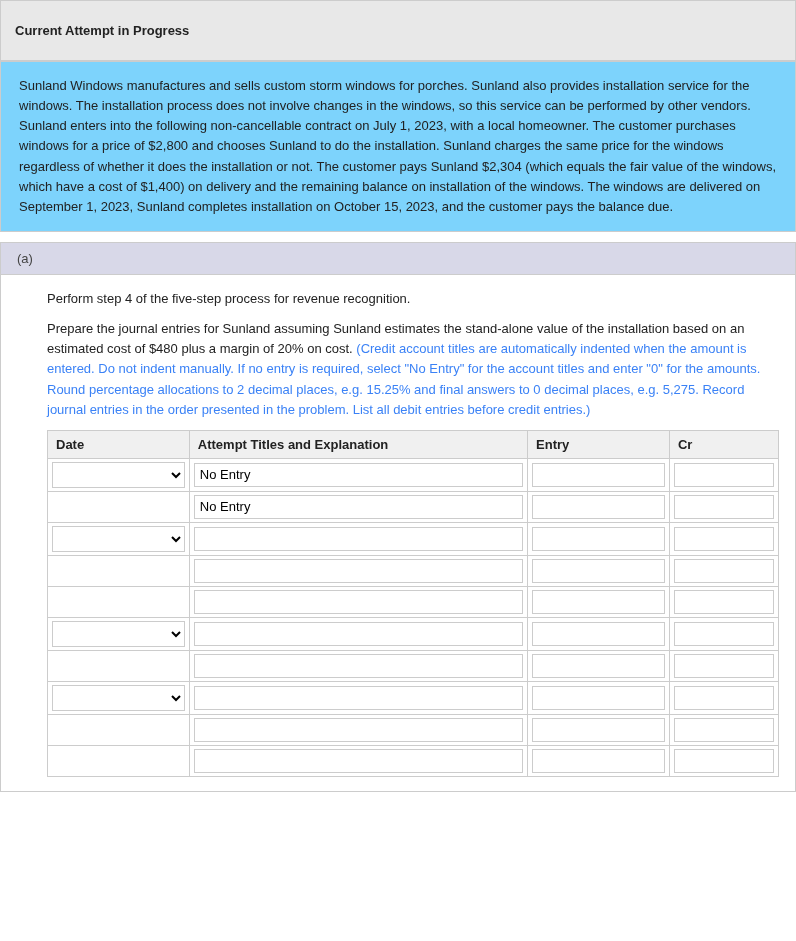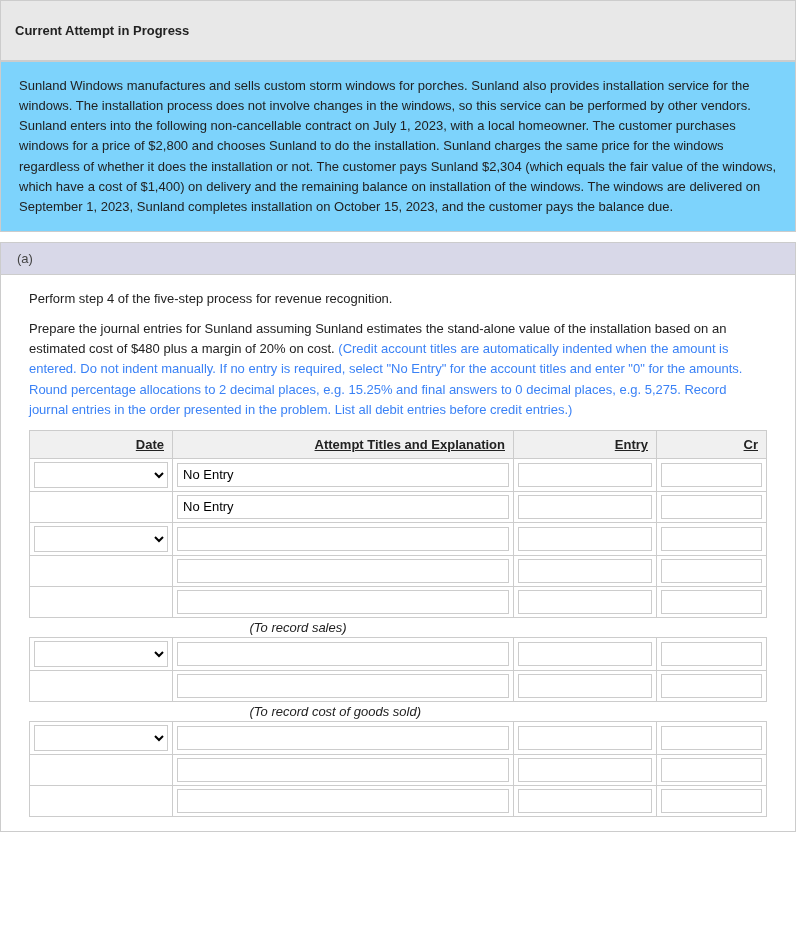--- a/index.html
+++ b/index.html
@@ -36,21 +36,22 @@
 
     .section-a-header {
       background: #d8d8e8;
       padding: 8px 16px;
       font-size: 13px;
       color: #444;
       border-bottom: 1px solid #ccc;
     }
 
     .section-a-body {
-      padding: 14px 28px;
+      padding: 14px 16px;
+      margin-left: 30px;
     }
 
     .instructions {
       margin-bottom: 10px;
       font-size: 13px;
       line-height: 1.55;
     }
 
     .instructions .italic-red {
       color: #3b82f6;
@@ -60,23 +61,22 @@
       width: 100%;
       border-collapse: collapse;
       margin-top: 10px;
       font-size: 13px;
     }
 
     .journal-table thead tr th {
       background: #f0f0f0;
       border: 1px solid #ccc;
       padding: 6px 8px;
-      text-align: right;
+      text-align: left;
       font-weight: bold;
-      text-decoration: underline;
     }
 
     .journal-table thead tr th.col-date { width: 130px; }
     .journal-table thead tr th.col-account { width: 310px; }
     .journal-table thead tr th.col-debit { width: 130px; }
     .journal-table thead tr th.col-credit { width: 100px; }
 
     .journal-table td {
       border: 1px solid #ccc;
       padding: 3px 4px;
@@ -213,25 +213,20 @@
             <input type="text" value="" style="">
           </td>
           <td>
             <input type="text" value="" style="">
           </td>
           <td>
             <input type="text" value="" style="">
           </td>
         </tr>
 
-        <tr class="note-row">
-          <td colspan="4">
-            <span>(To record sales)</span>
-          </td>
-        </tr>
 
         <tr>
           <td>
             <select>
               <option value=""></option>
               <option value="jul1">July 1</option>
               <option value="sep1">Sep. 1</option>
               <option value="oct15">Oct. 15</option>
             </select>
           </td>
@@ -251,25 +246,20 @@
             <input type="text" value="" style="">
           </td>
           <td>
             <input type="text" value="" style="">
           </td>
           <td>
             <input type="text" value="" style="">
           </td>
         </tr>
 
-        <tr class="note-row">
-          <td colspan="4">
-            <span>(To record cost of goods sold)</span>
-          </td>
-        </tr>
 
         <tr>
           <td>
             <select>
               <option value=""></option>
               <option value="jul1">July 1</option>
               <option value="sep1">Sep. 1</option>
               <option value="oct15">Oct. 15</option>
             </select>
           </td>

